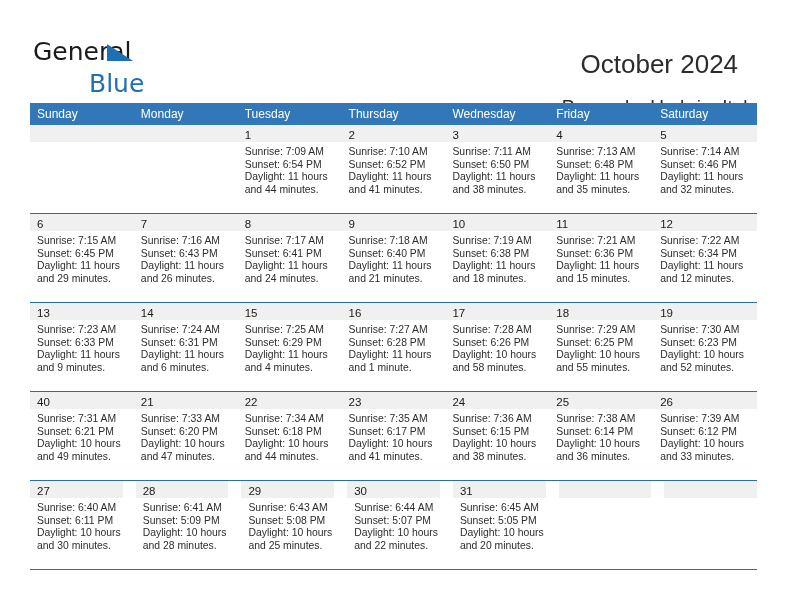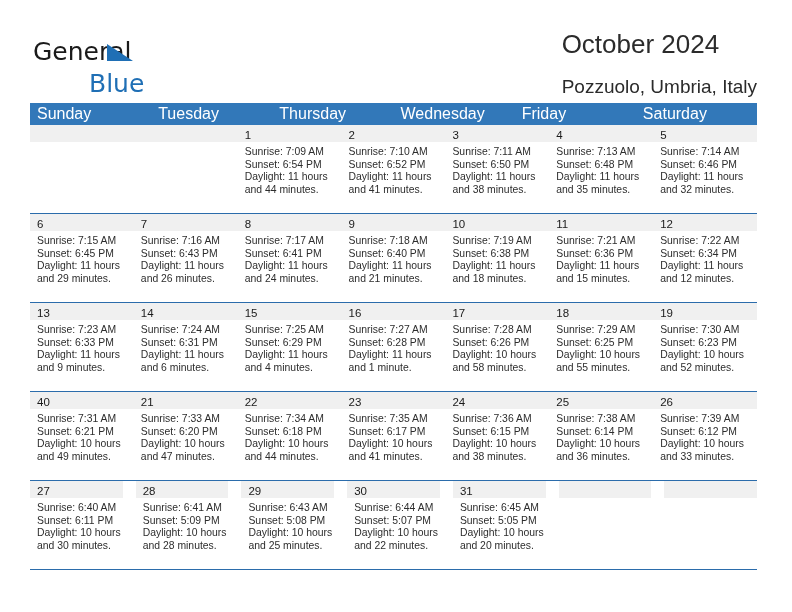--- a/index.html
+++ b/index.html
@@ -62,22 +62,22 @@
     left: 74px;
     top: 6px;
     width: 0;
     height: 0;
     border-left: 26px solid #1f6fb5;
     border-top: 17px solid transparent;
   }
   .title-block {
     position: absolute;
     right: 35px;
-    top: 28px;
-    text-align: left;
+    top: 48px;
+    text-align: center;
   }
   .month-title {
     font-size: 26px;
     color: #2b2b2b;
     font-weight: 400;
     line-height: 32px;
     font-family: "Liberation Sans", sans-serif;
   }
   .location {
     margin-top: 18px;
@@ -96,21 +96,21 @@
     width: 727px;
   }
   .weekday-row {
     display: flex;
     background: #3278b9;
     height: 22px;
   }
   .weekday {
     flex: 1 1 0;
     color: #ffffff;
-    font-size: 16px;
+    font-size: 12px;
     line-height: 22px;
     padding-left: 7px;
     box-sizing: border-box;
     font-family: "Liberation Sans", sans-serif;
     white-space: nowrap;
   }
   .week-row {
     display: flex;
     height: 89px;
     border-bottom: 1.3px solid #2b6cab;
@@ -169,20 +169,21 @@
     <div class="title-block">
       <div class="month-title">October 2024</div>
       <div class="location">Pozzuolo, Umbria, Italy</div>
     </div>
 
   </div>
 
   <div class="calendar">
     <div class="weekday-row">
         <div class="weekday">Sunday</div>
+        <div class="weekday">Monday</div>
         <div class="weekday">Tuesday</div>
         <div class="weekday">Thursday</div>
         <div class="weekday">Wednesday</div>
         <div class="weekday">Friday</div>
         <div class="weekday">Saturday</div>
       </div>
     <div>
         <div class="week-row">
           <div class="daycell empty">
             <div class="daynum-band"><span class="daynum"></span></div>

